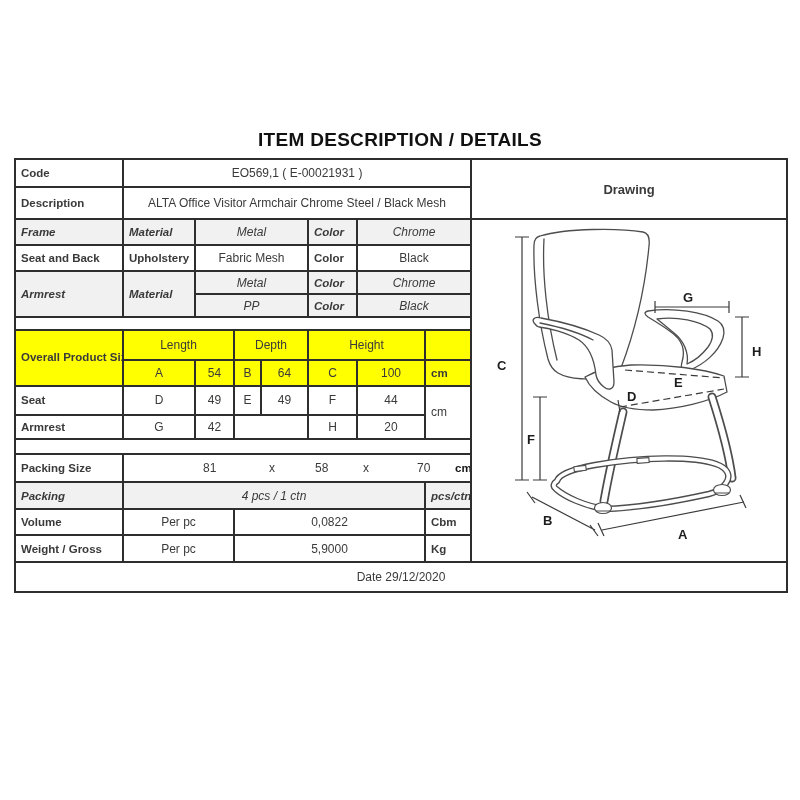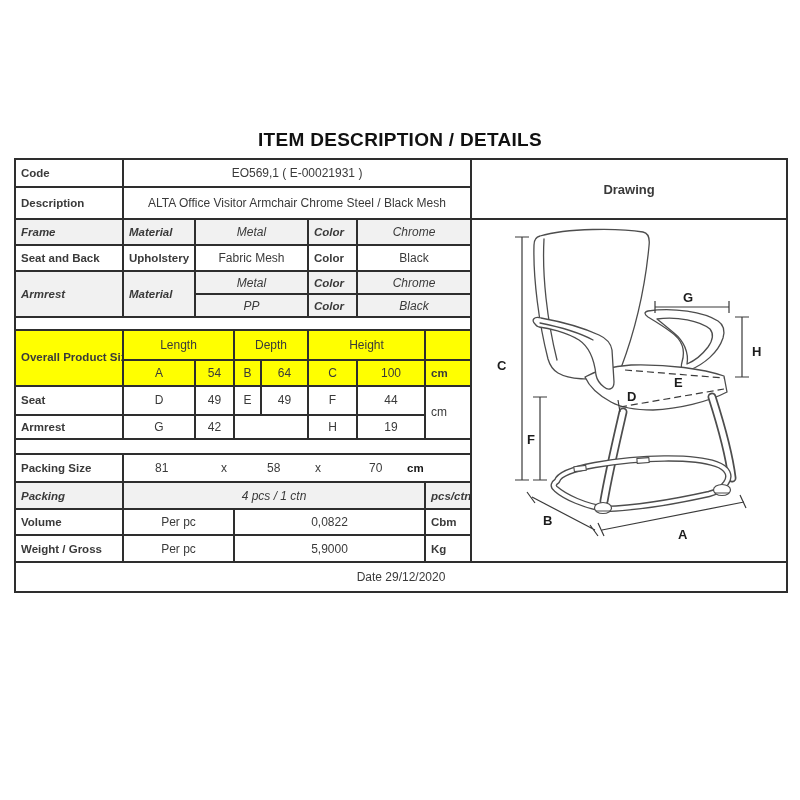--- a/index.html
+++ b/index.html
@@ -21,21 +21,21 @@
   }
   td.lbl{font-weight:bold;color:#161616;font-size:11.5px;}
   td.ctr{text-align:center;}
   td.b{font-weight:normal;color:#161616;}
   .shade{background:#f1f1f1;font-style:italic;}
   .yellow{background:#ffff00;}
   td.wrapcell{white-space:normal;line-height:13px;text-align:center;}
   td.drawhdr{font-weight:bold;font-size:13px;text-align:center;color:#111;}
   td.canvas{padding:0;vertical-align:top;background:#fff;}
   .psize{position:relative;height:24px;line-height:24px;}
-  .psize span{position:absolute;top:0;}
+  .psize span{position:absolute;top:0;margin-left:48px;}
   .unit{font-weight:bold;color:#161616;font-size:11.5px;}
   svg text{font-family:"Liberation Sans", sans-serif;font-weight:bold;font-size:13px;fill:#1c1c1c;}
 </style>
 </head>
 <body>
 
 <div class="sheet">
 
   <div class="doc-title">ITEM DESCRIPTION / DETAILS</div>
 
@@ -180,21 +180,21 @@
       <td class="ctr">44</td>
       <td rowspan="2">cm</td>
     </tr>
 
     <tr style="height:24px">
       <td class="lbl">Armrest</td>
       <td class="ctr b">G</td>
       <td class="ctr">42</td>
       <td colspan="2"></td>
       <td class="ctr b">H</td>
-      <td class="ctr">19</td>
+      <td class="ctr">20</td>
     </tr>
 
     <tr style="height:15px">
           <td colspan="8"></td>
         </tr>
 
     <tr style="height:28px">
       <td class="lbl">Packing Size</td>
       <td colspan="7">
         <div class="psize">

